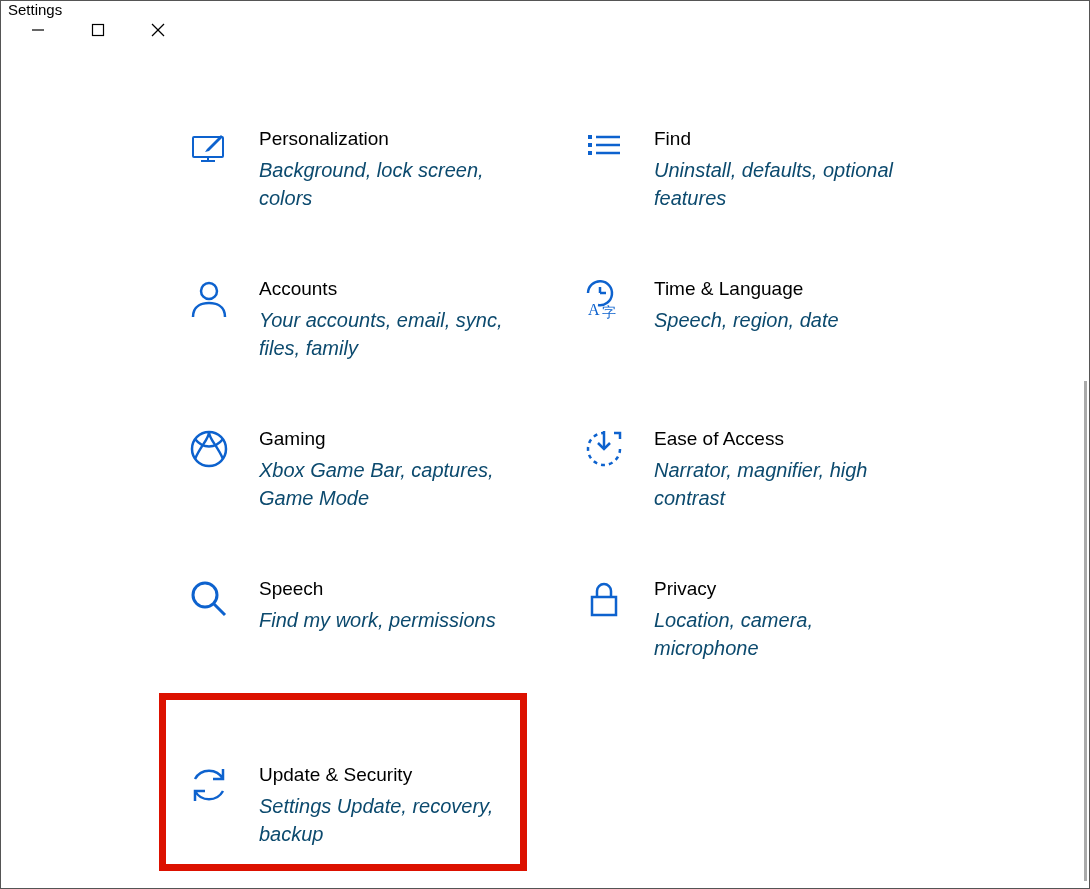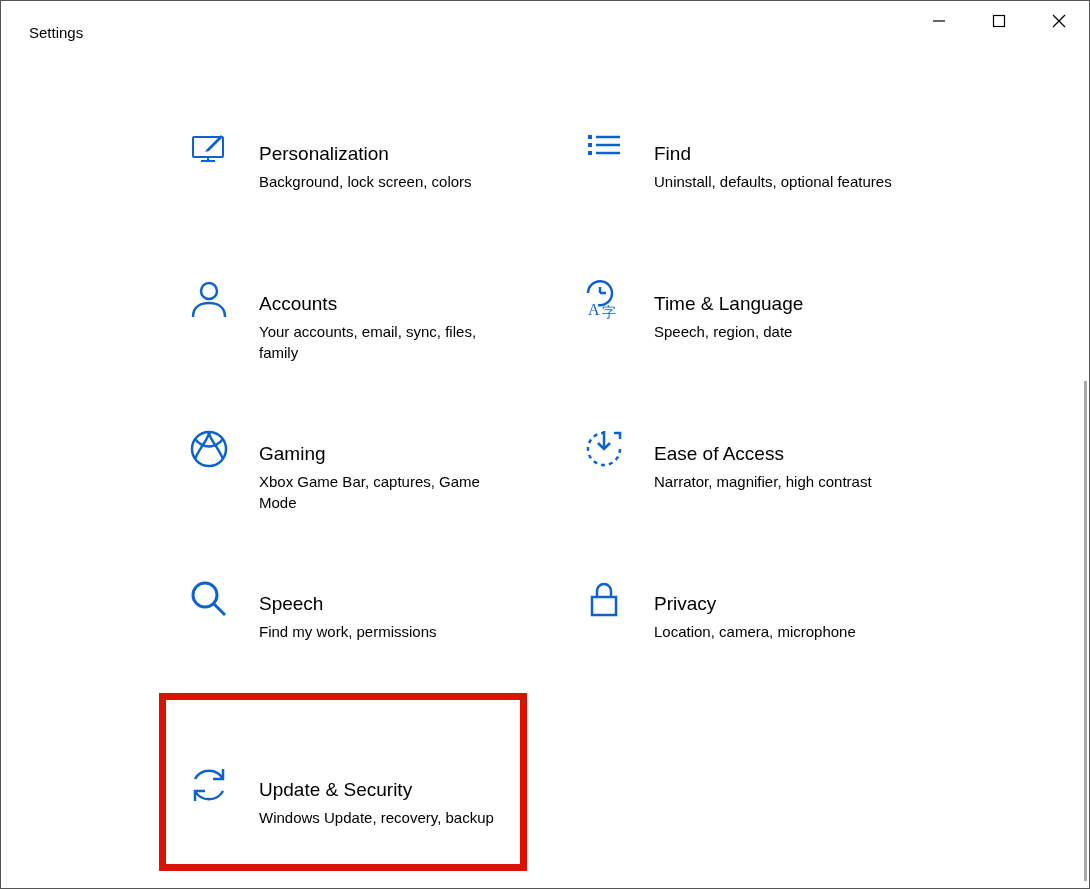--- a/index.html
+++ b/index.html
@@ -13,24 +13,25 @@
     width: 1090px;
     height: 889px;
     box-sizing: border-box;
     border: 1px solid #555;
     position: relative;
     overflow: hidden;
   }
   
   .title-bar {
     display: flex;
-    align-items: flex-end;
+    align-items: flex-start;
     justify-content: space-between;
     height: 40px;
-    padding-left: 28px;
+    padding-left: 7px;
+    flex-direction: column;
   }
   .title-bar-title {
     font-size: 15px;
   }
   .title-bar-controls {
     display: flex;
     height: 100%;
   }
   .title-btn {
     width: 60px;
@@ -60,33 +61,33 @@
   }
   .cell-icon {
     width: 56px;
     flex: 0 0 56px;
     display: flex;
     justify-content: center;
   }
   .cell-text {
     padding-left: 22px;
     max-width: 250px;
-    margin-top: 15px;
   }
   .cell-title {
     font-size: 19px;
     font-weight: 400;
     color: #000;
     line-height: 1.3;
     margin-bottom: 4px;
   }
   .cell-desc {
-    font-size: 15px;
-    color: #000000;
+    font-size: 20px;
+    color: #0c4a6e;
     line-height: 1.4;
+    font-style: italic;
   }
   .highlight {
     position: absolute;
     left: 158px;
     top: 692px;
     width: 368px;
     height: 178px;
     border: 7px solid #dc1100;
     box-sizing: border-box;
     pointer-events: none;
@@ -257,21 +258,21 @@
         <div class="cell-icon">
           <svg width="44" height="44" viewBox="0 0 44 44" fill="none" stroke="#0d62ce" stroke-width="2.5">
             <path d="M36 16 A16 16 0 0 0 8 16"></path>
             <polyline points="36,6 36,16 26,16" fill="none"></polyline>
             <path d="M8 28 A16 16 0 0 0 36 28"></path>
             <polyline points="8,38 8,28 18,28" fill="none"></polyline>
           </svg>
         </div>
         <div class="cell-text">
           <div class="cell-title">Update &amp; Security</div>
-          <div class="cell-desc">Windows Update, recovery, backup</div>
+          <div class="cell-desc">Settings Update, recovery, backup</div>
         </div>
       </div>
     </div>
 
   </div>
 
   <div class="highlight"></div>
   <div class="scroll-indicator"></div>
 
 </div>

